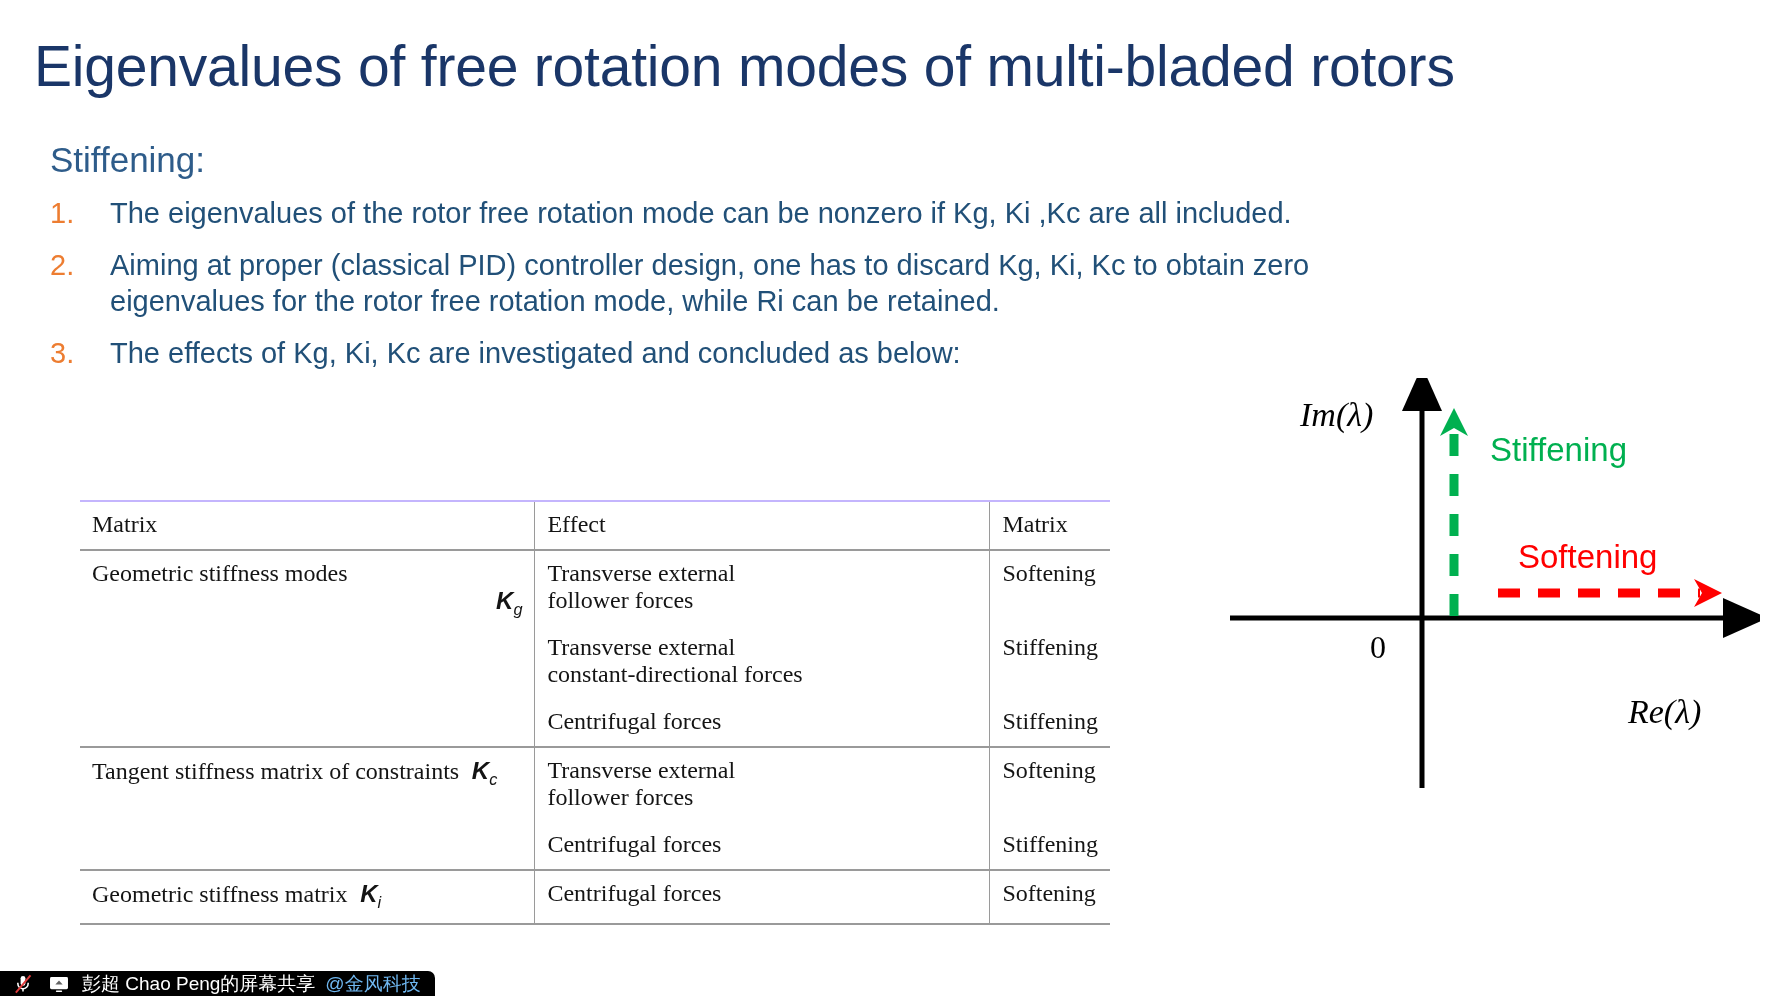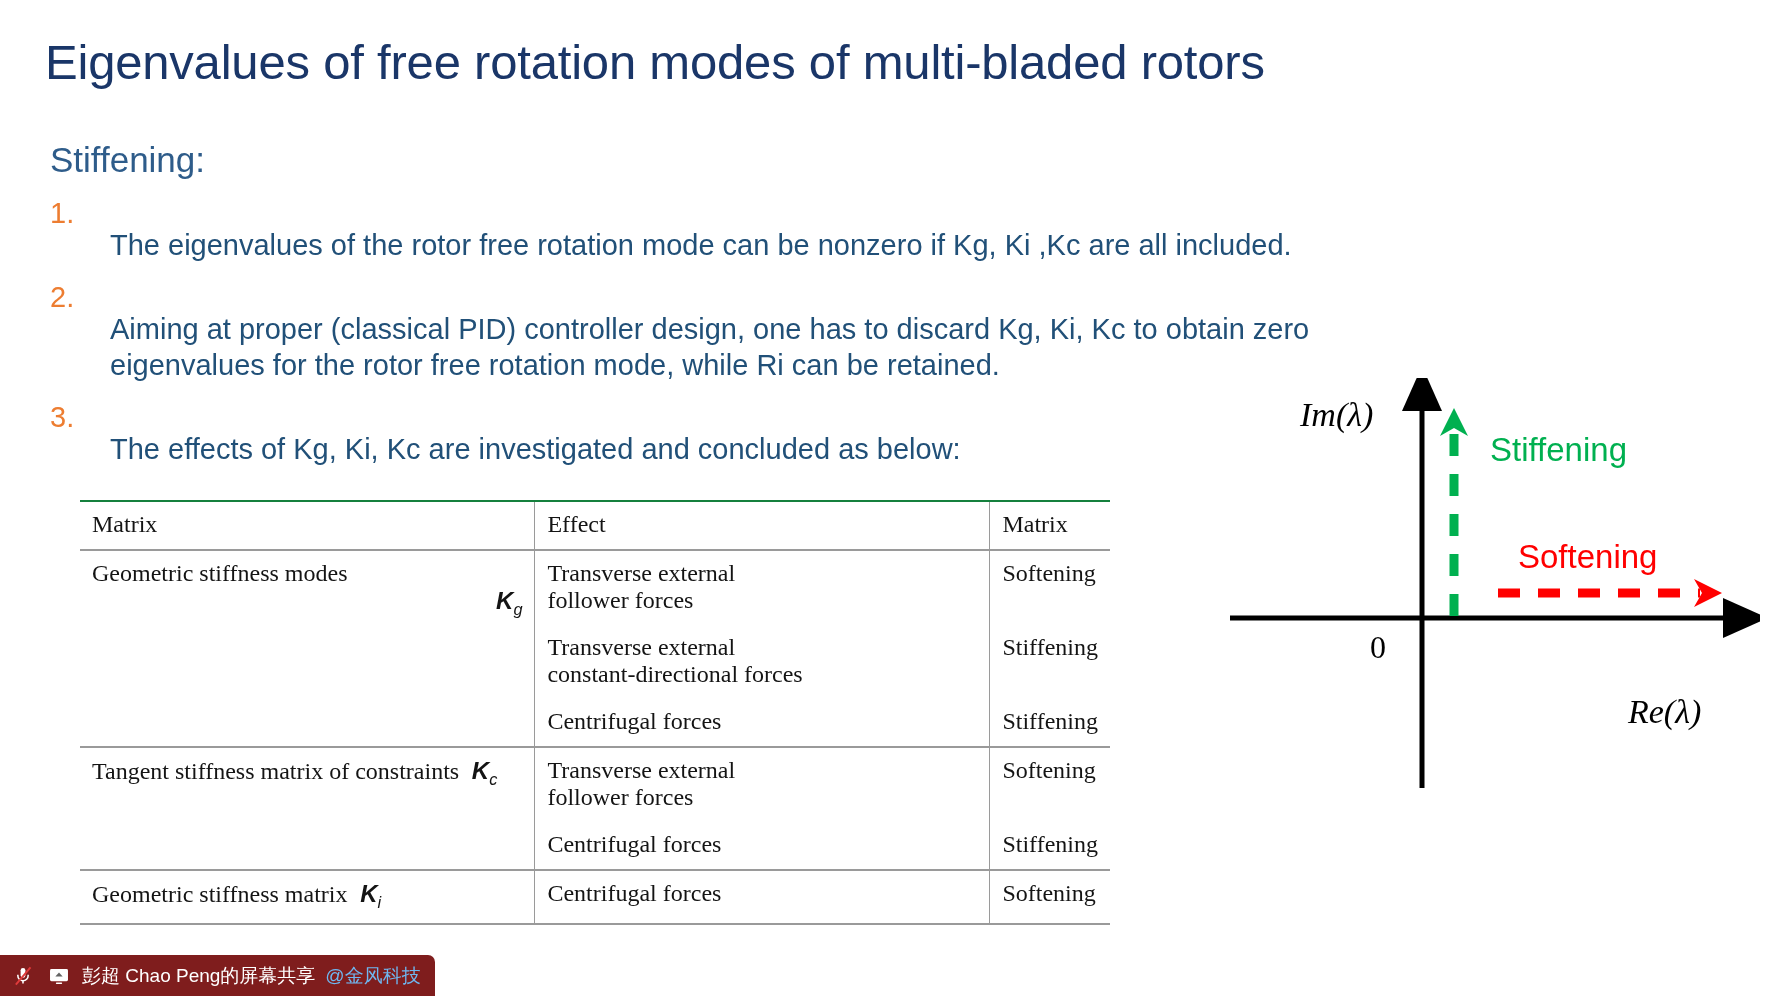--- a/index.html
+++ b/index.html
@@ -11,24 +11,24 @@
     width: 1768px;
     height: 996px;
     position: relative;
     overflow: hidden;
     font-family: "Liberation Sans", sans-serif;
   }
 
   
   #slide-title {
     position: absolute;
-    left: 45px;
+    left: 34px;
     top: 36px;
     width: 1680px;
-    font-size: 49px;
+    font-size: 57px;
     line-height: 1.08;
     color: #1a3668;
     font-family: "Liberation Sans", sans-serif;
     letter-spacing: -0.2px;
     white-space: nowrap;
   }
 
   
   #conclusions-heading {
     position: absolute;
@@ -58,21 +58,20 @@
     font-family: "Liberation Sans", sans-serif;
     line-height: 1.24;
     padding-left: 2px;
   }
   .conclusion-text {
     flex: 1 1 auto;
     font-size: 29px;
     color: #215078;
     line-height: 1.24;
     font-family: "Liberation Sans", sans-serif;
-    margin-top: 32px;
   }
 
   
   #effects-table {
     position: absolute;
     left: 80px;
     top: 500px;
     width: 1030px;
     border-collapse: collapse;
     font-family: "Liberation Serif", serif;
@@ -80,21 +79,21 @@
     color: #141414;
   }
   #effects-table col.c-matrix { width: 455px; }
   #effects-table col.c-force  { width: 455px; }
   #effects-table col.c-effect { width: 120px; }
 
   #effects-table thead th {
     text-align: left;
     font-weight: normal;
     padding: 9px 12px 11px 12px;
-    border-top: 2px solid #15803d;
+    border-top: 2px solid #c4b5fd;
     border-bottom: 2px solid #9a9a9a;
   }
   #effects-table tbody td {
     vertical-align: top;
     padding: 9px 12px 11px 12px;
   }
   #effects-table td.sep-left,
   #effects-table th.sep-left {
     border-left: 1px solid #9a9a9a;
   }
@@ -142,26 +141,26 @@
     font-size: 33px;
   }
   .annot-stiffening { fill: #00b050; }
   .annot-softening  { fill: #ff0000; }
 
   
   #share-bar {
     position: absolute;
     left: 0;
     bottom: 0;
-    height: 41px;
+    height: 25px;
     padding: 0 14px 0 10px;
     display: flex;
     align-items: center;
     gap: 10px;
-    background: #7f1d1d;
+    background: #000000;
     border-top-right-radius: 7px;
     color: #ffffff;
     font-size: 19px;
     font-family: "Liberation Sans", sans-serif;
   }
   #share-bar .bar-icon {
     display: inline-flex;
     align-items: center;
     justify-content: center;
     width: 26px;

